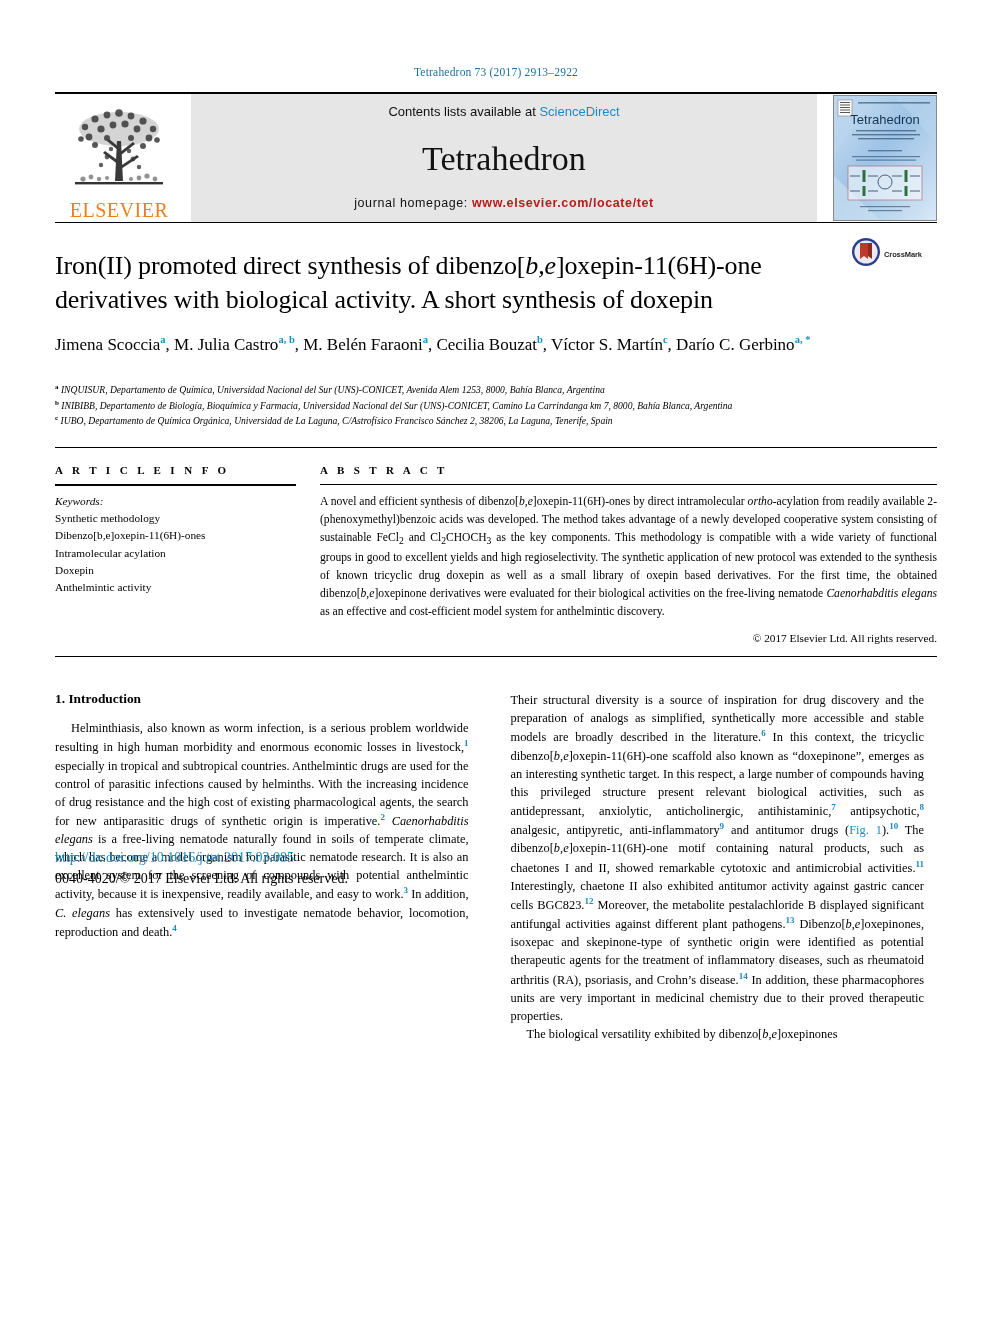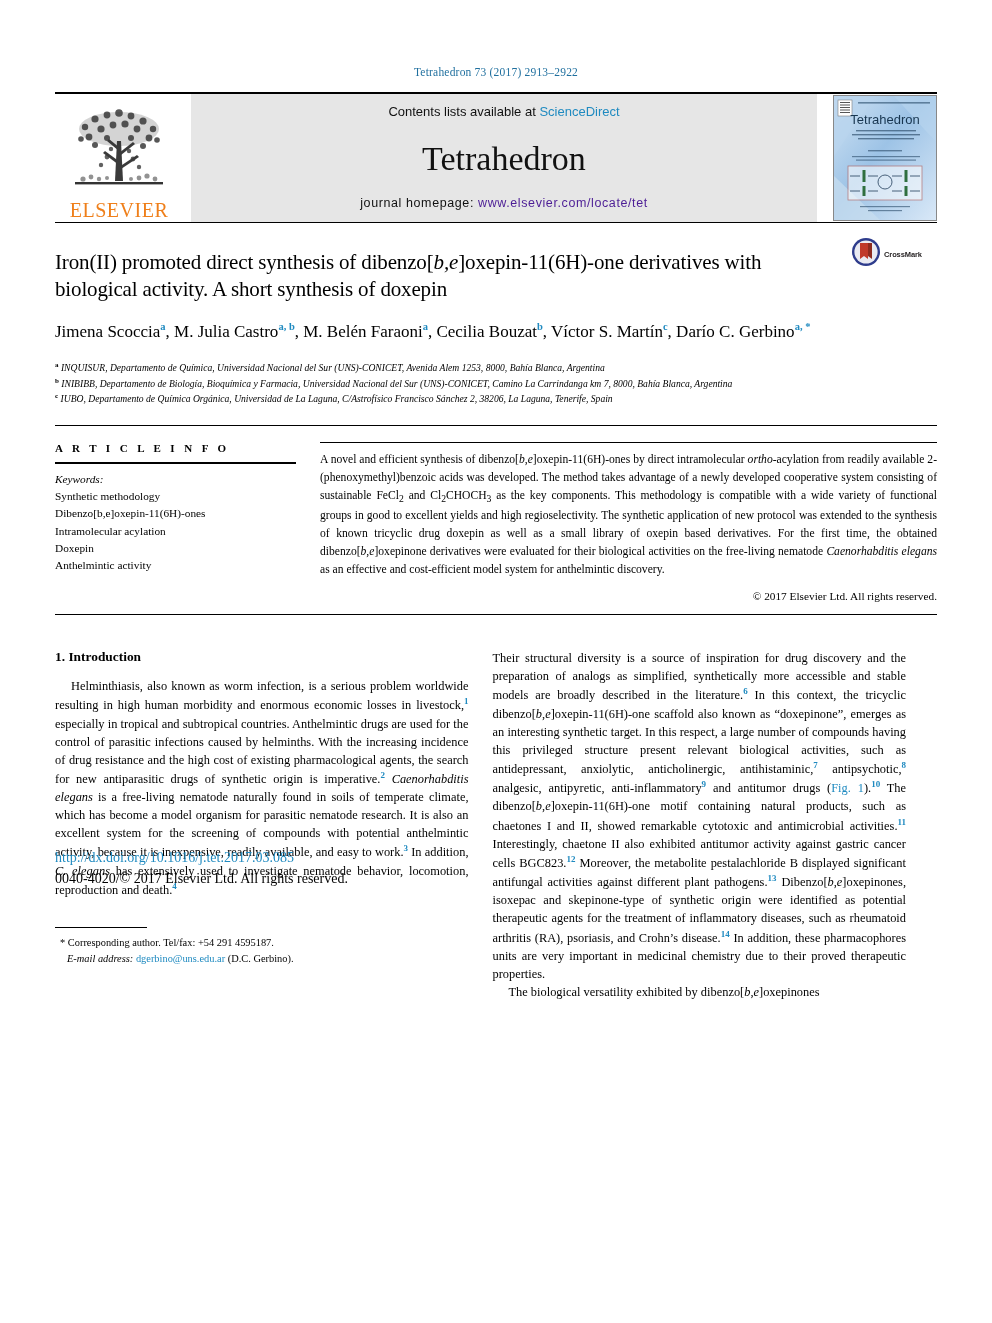--- a/index.html
+++ b/index.html
@@ -95,22 +95,23 @@
     line-height: 1;
     margin-top: 2px;
   }
   .homepage-line {
     font-family: "Liberation Sans", sans-serif;
     font-size: 12.5px;
     color: #111;
     letter-spacing: .6px;
   }
   .homepage-line .url {
-    color: #4c1d95;
+    color: #b91c1c;
     letter-spacing: .6px;
+    font-weight: bold;
   }
   .cover-thumb {
     width: 104px;
     flex: 0 0 104px;
     border: 1px solid #888;
     box-sizing: border-box;
     overflow: hidden;
     align-self: center;
     height: 126px;
     position: relative;
@@ -138,21 +139,21 @@
   }
   .crossmark-label {
     font-family: "Liberation Sans", sans-serif;
     font-size: 7.5px;
     font-weight: bold;
     color: #231f20;
     letter-spacing: -.1px;
   }
   h1.article-title {
     font-family: "Liberation Serif", serif;
-    font-size: 21px;
+    font-size: 26px;
     font-weight: normal;
     line-height: 1.3;
     margin: 0 110px 0 0;
     color: #000;
     letter-spacing: -.15px;
   }
   h1.article-title em { font-style: italic; }
   .authors {
     font-family: "Liberation Serif", serif;
     font-size: 17px;
@@ -160,21 +161,21 @@
     margin-top: 16px;
     margin-right: 60px;
   }
   .sup {
     font-size: 10.5px;
     vertical-align: super;
     color: #1f8ac0;
     font-weight: bold;
   }
   .affils {
-    margin-top: 15px;
+    margin-top: 24px;
     font-family: "Liberation Serif", serif;
     font-style: italic;
     font-size: 9.6px;
     line-height: 1.62;
     color: #000;
   }
   .affils .mk {
     font-size: 7px;
     vertical-align: super;
     font-style: normal;
@@ -229,23 +230,23 @@
     margin-top: 11px;
     font-family: "Liberation Serif", serif;
   }
   .abs-rule-bottom {
     margin: 12px 55px 0 55px;
     border-top: 1.6px solid #000;
   }
 
   
   .body-cols {
-    margin: 34px 86px 0 55px;
+    margin: 34px 68px 0 55px;
     display: flex;
-    gap: 24px;
+    gap: 42px;
   }
   .bcol {
     flex: 1 1 0;
     min-width: 0;
   }
   h2.section-title {
     font-family: "Liberation Serif", serif;
     font-size: 13.4px;
     font-weight: bold;
     margin: 0 0 12px 0;
@@ -480,50 +481,41 @@
         <div class="it">Keywords:</div>
         <div>Synthetic methodology</div>
         <div>Dibenzo[b,e]oxepin-11(6H)-ones</div>
         <div>Intramolecular acylation</div>
         <div>Doxepin</div>
         <div>Anthelmintic activity</div>
       </div>
     </div>
 
     <div class="col-abstract">
+      <div class="sec-head">A B S T R A C T</div>
       <div class="hr-black"></div>
       <div class="abstract-body">
         A novel and efficient synthesis of dibenzo[<em>b</em>,<em>e</em>]oxepin-11(6H)-ones by direct intramolecular <em>ortho</em>-acylation from readily available 2-(phenoxymethyl)benzoic acids was developed. The method takes advantage of a newly developed cooperative system consisting of sustainable FeCl<sub>2</sub> and Cl<sub>2</sub>CHOCH<sub>3</sub> as the key components. This methodology is compatible with a wide variety of functional groups in good to excellent yields and high regioselectivity. The synthetic application of new protocol was extended to the synthesis of known tricyclic drug doxepin as well as a small library of oxepin based derivatives. For the first time, the obtained dibenzo[<em>b</em>,<em>e</em>]oxepinone derivatives were evaluated for their biological activities on the free-living nematode <em>Caenorhabditis elegans</em> as an effective and cost-efficient model system for anthelmintic discovery.
       </div>
       <div class="copyright">© 2017 Elsevier Ltd. All rights reserved.</div>
     </div>
   </div>
 
   <div class="abs-rule-bottom"></div>
 
   <div class="body-cols">
 
     <div class="bcol">
       <h2 class="section-title">1.  Introduction</h2>
 
       <p class="body-p">
         Helminthiasis, also known as worm infection, is a serious problem worldwide resulting in high human morbidity and enormous economic losses in livestock,<span class="ref">1</span> especially in tropical and subtropical countries. Anthelmintic drugs are used for the control of parasitic infections caused by helminths. With the increasing incidence of drug resistance and the high cost of existing pharmacological agents, the search for new antiparasitic drugs of synthetic origin is imperative.<span class="ref">2</span> <em>Caenorhabditis elegans</em> is a free-living nematode naturally found in soils of temperate climate, which has become a model organism for parasitic nematode research. It is also an excellent system for the screening of compounds with potential anthelmintic activity, because it is inexpensive, readily available, and easy to work.<span class="ref">3</span> In addition, <em>C. elegans</em> has extensively used to investigate nematode behavior, locomotion, reproduction and death.<span class="ref">4</span>
       </p>
 
 
-      <div class="footnote-wrap">
-        <div class="footnote-rule"></div>
-        <div class="footnote">
-          <span>*</span>
-          <span>Corresponding author. Tel/fax: +54 291 4595187.</span><br>
-          <span class="it">E-mail address:</span>
-          <a href="#">dgerbino@uns.edu.ar</a>
-          <span>(D.C. Gerbino).</span>
-        </div>
-      </div>
     </div>
 
     <div class="bcol">
       <p class="body-p noindent">
         Their structural diversity is a source of inspiration for drug discovery and the preparation of analogs as simplified, synthetically more accessible and stable models are broadly described in the literature.<span class="ref">6</span> In this context, the tricyclic dibenzo[<em>b</em>,<em>e</em>]oxepin-11(6H)-one scaffold also known as “doxepinone”, emerges as an interesting synthetic target. In this respect, a large number of compounds having this privileged structure present relevant biological activities, such as antidepressant, anxiolytic, anticholinergic, antihistaminic,<span class="ref">7</span> antipsychotic,<span class="ref">8</span> analgesic, antipyretic, anti-inflammatory<span class="ref">9</span> and antitumor drugs (<span class="lnk">Fig. 1</span>).<span class="ref">10</span> The dibenzo[<em>b</em>,<em>e</em>]oxepin-11(6H)-one motif containing natural products, such as chaetones I and II, showed remarkable cytotoxic and antimicrobial activities.<span class="ref">11</span> Interestingly, chaetone II also exhibited antitumor activity against gastric cancer cells BGC823.<span class="ref">12</span> Moreover, the metabolite pestalachloride B displayed significant antifungal activities against different plant pathogens.<span class="ref">13</span> Dibenzo[<em>b</em>,<em>e</em>]oxepinones, isoxepac and skepinone-type of synthetic origin were identified as potential therapeutic agents for the treatment of inflammatory diseases, such as rheumatoid arthritis (RA), psoriasis, and Crohn’s disease.<span class="ref">14</span> In addition, these pharmacophores units are very important in medicinal chemistry due to their proved therapeutic properties.
       </p>
 
       <p class="body-p">
         The biological versatility exhibited by dibenzo[<em>b</em>,<em>e</em>]oxepinones
       </p>

